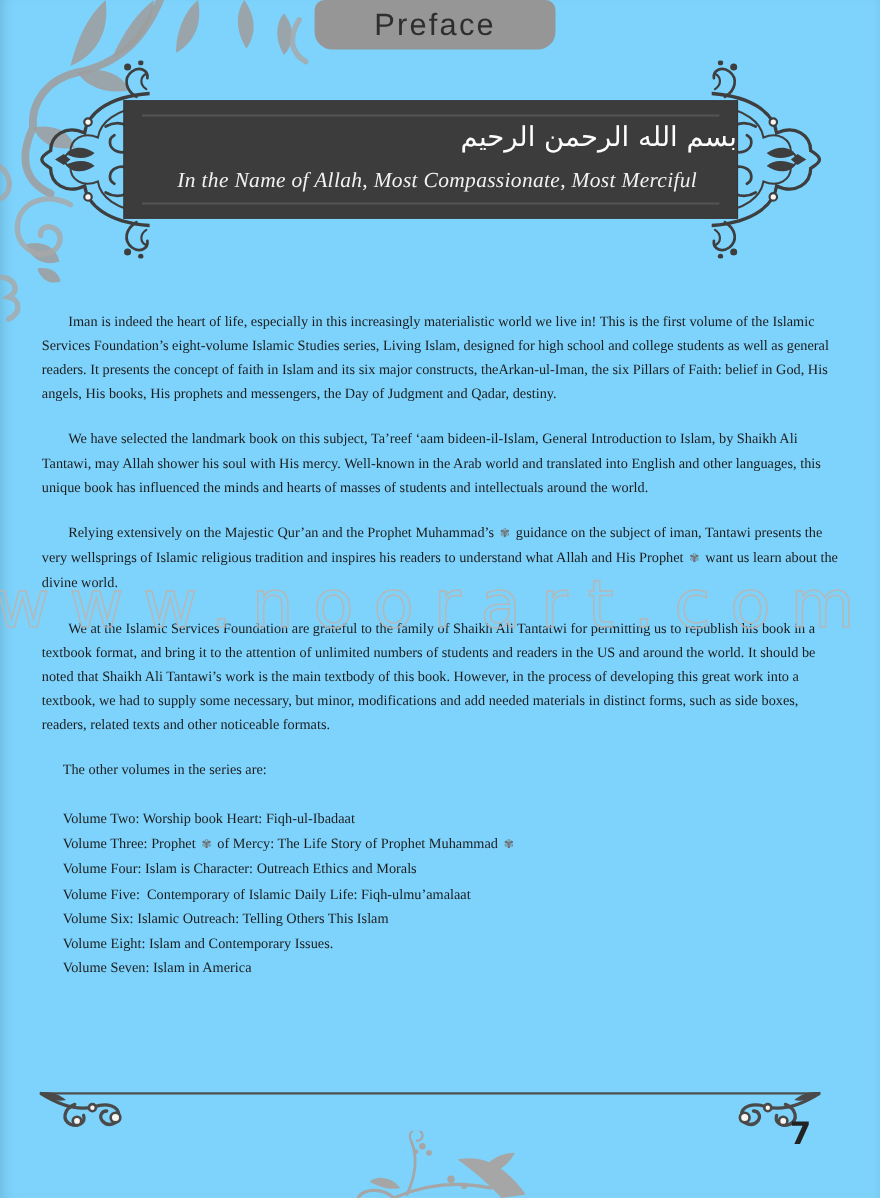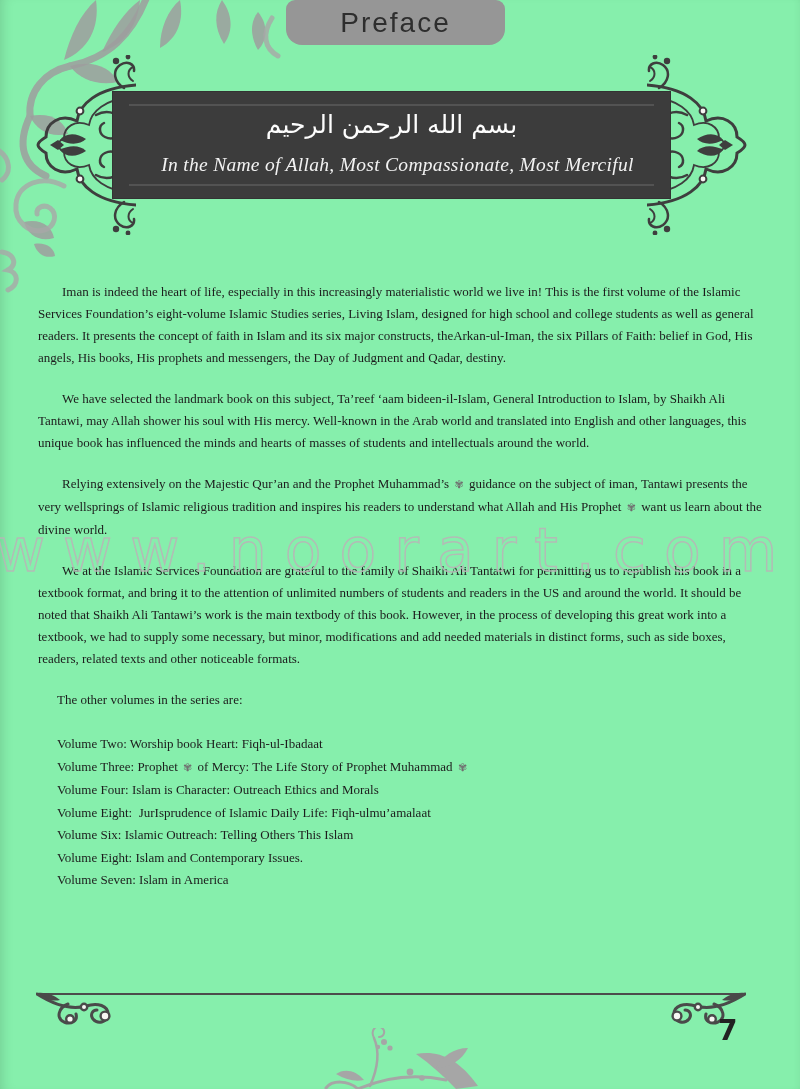--- a/index.html
+++ b/index.html
@@ -1,18 +1,18 @@
 <!DOCTYPE html>
 <html><head>
 <meta charset="utf-8">
 <style>
   html,body{margin:0;padding:0;background:#e9e7e4;}
   .page{
     position:relative;width:800px;height:1089px;margin:0 auto;
-    background:#86efac;overflow:hidden;
+    background:#7dd3fc;overflow:hidden;
     font-family:"Liberation Serif",serif;color:#1c1c1c;
     box-shadow:inset 10px 0 14px -10px rgba(0,0,0,.18), inset -6px 0 10px -8px rgba(0,0,0,.10);
   }
   
   .preface-tab{
     position:absolute;left:286px;top:0;width:219px;height:45px;
     background:#969696;border-radius:9px 9px 16px 16px;
     display:flex;align-items:center;justify-content:center;
   }
   .preface-tab span{
@@ -20,21 +20,21 @@
     color:#2e2e2e;font-weight:400;
   }
   
   .banner{
     position:absolute;left:113px;top:92px;width:557px;height:106px;
     background:#3c3c3c;box-shadow:0 0 0 1px #333;
   }
   .banner .groove{position:absolute;left:16px;right:16px;height:2px;background:#606060;opacity:.65;}
   .groove.top{top:12px;} .groove.bottom{bottom:12px;}
   .banner .arabic{
-    position:absolute;top:18px;left:0;right:0;text-align:center;direction:rtl;
+    position:absolute;top:18px;left:0;right:0;text-align:right;direction:rtl;
     font-family:"DejaVu Sans",sans-serif;font-size:25px;color:#fdfdfd;
   }
   .banner .english{
     position:absolute;top:62px;left:12px;right:0;text-align:center;
     font-style:italic;font-size:19.5px;color:#f2f2f2;letter-spacing:.3px;
   }
   .finial{position:absolute;top:55px;width:100px;height:180px;}
   .finial.left{left:36px;}
   .finial.right{left:647px;transform:scaleX(-1);}
   
@@ -162,21 +162,21 @@
   <div class="content">
     <p>Iman is indeed the heart of life, especially in this increasingly materialistic world we live in! This is the first volume of the Islamic Services Foundation’s eight-volume Islamic Studies series, Living Islam, designed for high school and college students as well as general readers. It presents the concept of faith in Islam and its six major constructs, theArkan-ul-Iman, the six Pillars of Faith: belief in God, His angels, His books, His prophets and messengers, the Day of Judgment and Qadar, destiny.</p>
     <p>We have selected the landmark book on this subject, Ta’reef ‘aam bideen-il-Islam, General Introduction to Islam, by Shaikh Ali Tantawi, may Allah shower his soul with His mercy. Well-known in the Arab world and translated into English and other languages, this unique book has influenced the minds and hearts of masses of students and intellectuals around the world.</p>
     <p>Relying extensively on the Majestic Qur’an and the Prophet Muhammad’s <span class="pbuh">✾</span> guidance on the subject of iman, Tantawi presents the very wellsprings of Islamic religious tradition and inspires his readers to understand what Allah and His Prophet <span class="pbuh">✾</span> want us learn about the divine world.</p>
     <p>We at the Islamic Services Foundation are grateful to the family of Shaikh Ali Tantatwi for permitting us to republish his book in a textbook format, and bring it to the attention of unlimited numbers of students and readers in the US and around the world.  It should be noted that Shaikh Ali Tantawi’s work is the main textbody of this book. However, in the process of developing this great work into a textbook, we had to supply some necessary, but minor, modifications and add needed materials in distinct forms, such as side boxes, readers, related texts and other noticeable formats.</p>
     <div class="volumes">
       <p class="intro" style="text-indent:0">The other volumes in the series are:</p>
       <div class="vol">Volume Two: Worship book Heart: Fiqh-ul-Ibadaat</div>
       <div class="vol">Volume Three: Prophet <span class="pbuh">✾</span> of Mercy: The Life Story of Prophet Muhammad <span class="pbuh">✾</span></div>
       <div class="vol">Volume Four: Islam is Character: Outreach Ethics and Morals</div>
-      <div class="vol">Volume Eight:  JurIsprudence of Islamic Daily Life: Fiqh-ulmu’amalaat</div>
+      <div class="vol">Volume Five:  Contemporary of Islamic Daily Life: Fiqh-ulmu’amalaat</div>
       <div class="vol">Volume Six: Islamic Outreach: Telling Others This Islam</div>
       <div class="vol">Volume Eight: Islam and Contemporary Issues.</div>
       <div class="vol">Volume Seven: Islam in America</div>
     </div>
   </div>
 
   <div class="watermark">www.noorart.com</div>
 
   <div class="footer-rule"></div>
   <svg class="corner-scroll left" viewBox="0 0 78 36" aria-hidden="true">

